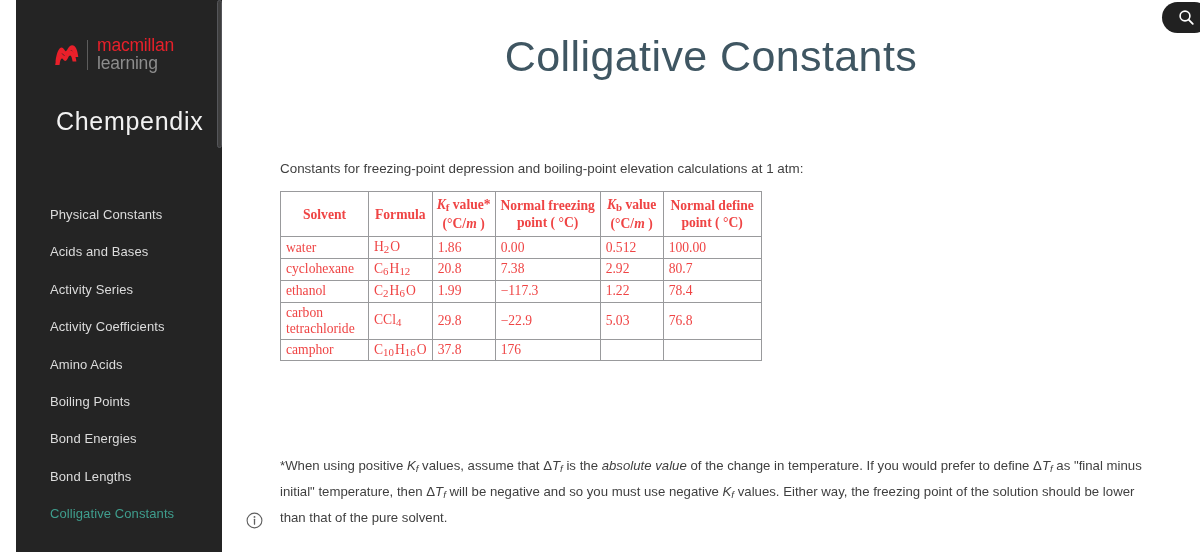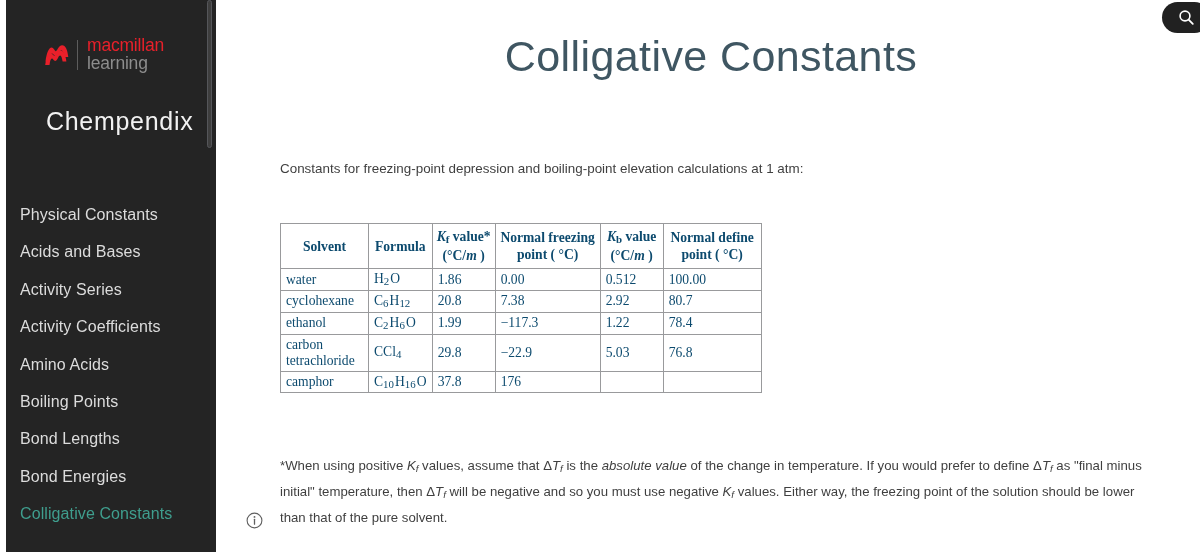--- a/index.html
+++ b/index.html
@@ -8,21 +8,21 @@
     width: 1200px; height: 552px;
     overflow: hidden;
     background: #ffffff;
     font-family: "Liberation Sans", sans-serif;
   }
 
   #app { position: relative; width: 1200px; height: 552px; background: #ffffff; }
 
   
   #sidebar {
-    position: absolute; left: 6px; top: 0;
+    position: absolute; left: 16px; top: 0;
     width: 210px; height: 552px;
     background: #242424;
     overflow: hidden;
   }
   #sidebar-scroll-track {
     position: absolute; right: 4px; top: 0;
     width: 7px; height: 552px;
   }
   #sidebar-scroll-thumb {
     position: absolute; right: 4px; top: 0;
@@ -51,23 +51,23 @@
   }
 
   #brand-title {
     position: absolute; left: 40px; top: 107px;
     color: #f2f2f2; font-size: 25px; font-weight: 300;
     letter-spacing: 0.7px;
   }
 
   #nav { position: absolute; left: 0; top: 196px; width: 222px; }
   .nav-item {
-    display: block; padding: 0 0 0 14px;
+    display: block; padding: 0 0 0 34px;
     height: 37.4px; line-height: 37.4px;
-    color: #dcdcdc; font-size: 16px; font-weight: 400;
+    color: #dcdcdc; font-size: 13px; font-weight: 400;
     letter-spacing: 0.1px; cursor: pointer; white-space: nowrap;
     text-decoration: none;
   }
   .nav-item.active { color: #3f9e8e; }
 
   
   #main {
     position: absolute; left: 222px; top: 0;
     width: 978px; height: 552px; background: #fff;
   }
@@ -92,23 +92,22 @@
     position: absolute; left: 58px; top: 148px;
     color: #3f3f3f; font-size: 13.4px; letter-spacing: 0.01px;
     white-space: nowrap;
   }
 
   
   #data-table {
     position: absolute; left: 58px; top: 191px;
     border-collapse: collapse;
     font-family: "Liberation Serif", serif;
-    color: #0c4a6e;
+    color: #ef4444;
     background: #ffffff;
-    margin-top: 32px;
   }
   #data-table th, #data-table td {
     border: 1px solid #999a9c;
     padding: 2px 5px;
     font-size: 13.6px;
     vertical-align: middle;
   }
   #data-table thead th {
     text-align: center; font-weight: bold; line-height: 1.26;
     padding: 4px 4px;
@@ -169,22 +168,22 @@
 
     <div id="brand-title">Chempendix</div>
 
     <div id="nav">
         <a class="nav-item"><span>Physical Constants</span></a>
         <a class="nav-item"><span>Acids and Bases</span></a>
         <a class="nav-item"><span>Activity Series</span></a>
         <a class="nav-item"><span>Activity Coefficients</span></a>
         <a class="nav-item"><span>Amino Acids</span></a>
         <a class="nav-item"><span>Boiling Points</span></a>
+        <a class="nav-item"><span>Bond Energies</span></a>
         <a class="nav-item"><span>Bond Lengths</span></a>
-        <a class="nav-item"><span>Bond Energies</span></a>
         <a class="nav-item active"><span>Colligative Constants</span></a>
       </div>
 
     <div id="sidebar-scroll-track"></div>
     <div id="sidebar-scroll-thumb"></div>
   </nav>
 
   <main id="main">
 
     <h1 id="page-title">Colligative Constants</h1>

